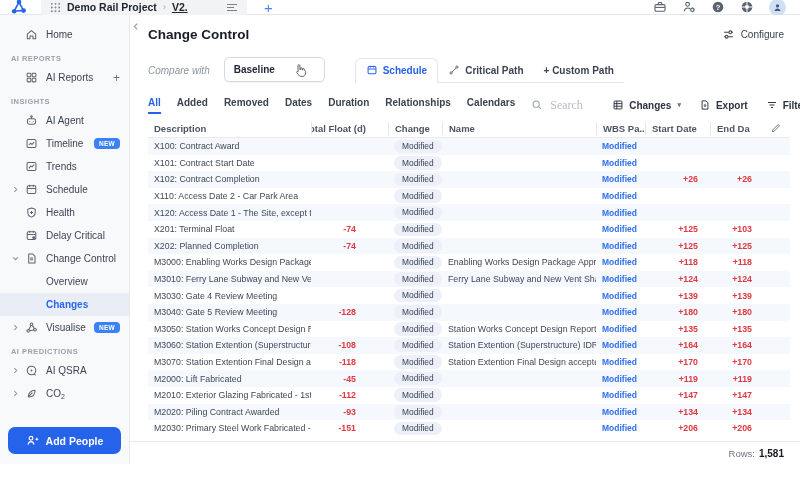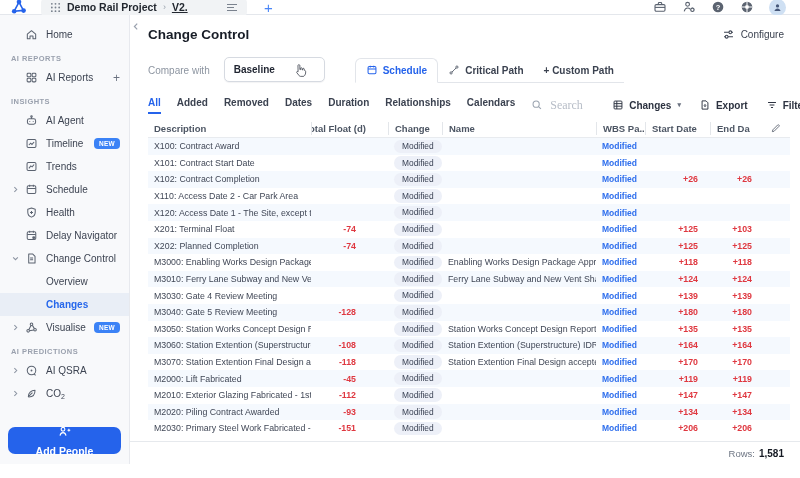--- a/index.html
+++ b/index.html
@@ -41,33 +41,33 @@
   .sub-item { height:23px; display:flex; align-items:center; padding-left:46px; cursor:pointer; }
   .sub-item .si-label { margin-left:0; }
   .sub-item.active { background:#e9eef6; }
   .sub-item.active .si-label { color:#2667eb; font-weight:700; }
   .badge-new { background:#3b82f6; color:#fff; font-size:6.5px; font-weight:700;
     padding:2px 5px; border-radius:4px; letter-spacing:.3px; }
   .plus-btn { color:#6b7280; font-size:12px; line-height:12px; cursor:pointer; }
   .co2-sub { font-size:7px; vertical-align:-2px; }
   .add-people { margin:auto 8px 10px 8px; height:27px; background:#2563eb; color:#fff;
     border:none; border-radius:7px; font-size:10.5px; font-weight:700; font-family:inherit;
-    display:flex; align-items:center; justify-content:center; gap:7px; cursor:pointer;flex-direction:column; }
+    display:flex; align-items:center; justify-content:center; gap:7px; cursor:pointer; }
 
   
   .main { flex:1; min-width:0; display:flex; flex-direction:column; background:#fff; position:relative; }
   .collapse-ctl { position:absolute; left:2px; top:7px; }
 
   .title-row { display:flex; align-items:center; margin:12px 16px 0 18px; }
   .page-title { font-size:13.5px; font-weight:700; color:#171c26; }
   .configure-btn { margin-left:auto; display:flex; align-items:center; gap:6px;
     font-size:10px; font-weight:500; color:#3b4250; cursor:pointer; }
 
   .compare-row { display:flex; align-items:flex-end; margin:14px 16px 0 18px; position:relative; height:27px; }
-  .compare-label { font-size:10px; color:#8d95a1; margin-bottom:7px; }
+  .compare-label { font-size:10px; color:#8d95a1; margin-bottom:7px;font-style:italic; }
   .compare-select { margin-left:14px; width:101px; height:25px; border:1px solid #d6dae1; border-radius:5px;
     background:#fff; display:flex; align-items:center; padding:0 9px; font-size:10px; font-weight:700;
     color:#1f2430; box-shadow:0 1px 1px rgba(16,24,40,.05); cursor:pointer; margin-bottom:1px; }
   .cursor-hand { position:absolute; left:146px; top:7px; pointer-events:none; z-index:5; }
   .path-tabs { margin-left:30px; display:flex; align-items:flex-end; border-bottom:1px solid #e2e5ea; }
   .path-tab { padding:5px 10px 6px; font-size:10px; font-weight:600; color:#3b4250;
     display:flex; align-items:center; gap:5px; cursor:pointer; }
   .path-tab.active { border:1px solid #e2e5ea; border-bottom:1px solid #fff; border-radius:6px 6px 0 0;
     background:#fff; color:#2563eb; font-weight:700; margin-bottom:-1px; }
 
@@ -284,21 +284,21 @@
 
     <div class="side-item">
       <span class="si-chevron"></span>
       <span class="si-icon">
         <svg width="13" height="13" viewBox="0 0 14 14" fill="none" stroke="#5b6370" stroke-width="1.1">
           <rect x="2.4" y="3" width="9.2" height="8.4" rx="1.4"></rect>
           <path d="M2.4 5.8h9.2 M5 2v2 M9 2v2"></path>
           <circle cx="9.4" cy="9.3" r="1.6" fill="#5b6370" stroke="none"></circle>
         </svg>
       </span>
-      <span class="si-label">Delay Navigator</span>
+      <span class="si-label">Delay Critical</span>
     </div>
 
     <div class="side-item">
       <span class="si-chevron">
         <svg width="7" height="7" viewBox="0 0 8 8" fill="none" stroke="#8b93a1" stroke-width="1.2">
             <path d="M1.3 2.7 4 5.4 6.7 2.7"></path>
           </svg>
       </span>
       <span class="si-icon">
         <svg width="13" height="13" viewBox="0 0 14 14" fill="none" stroke="#5b6370" stroke-width="1.1">

